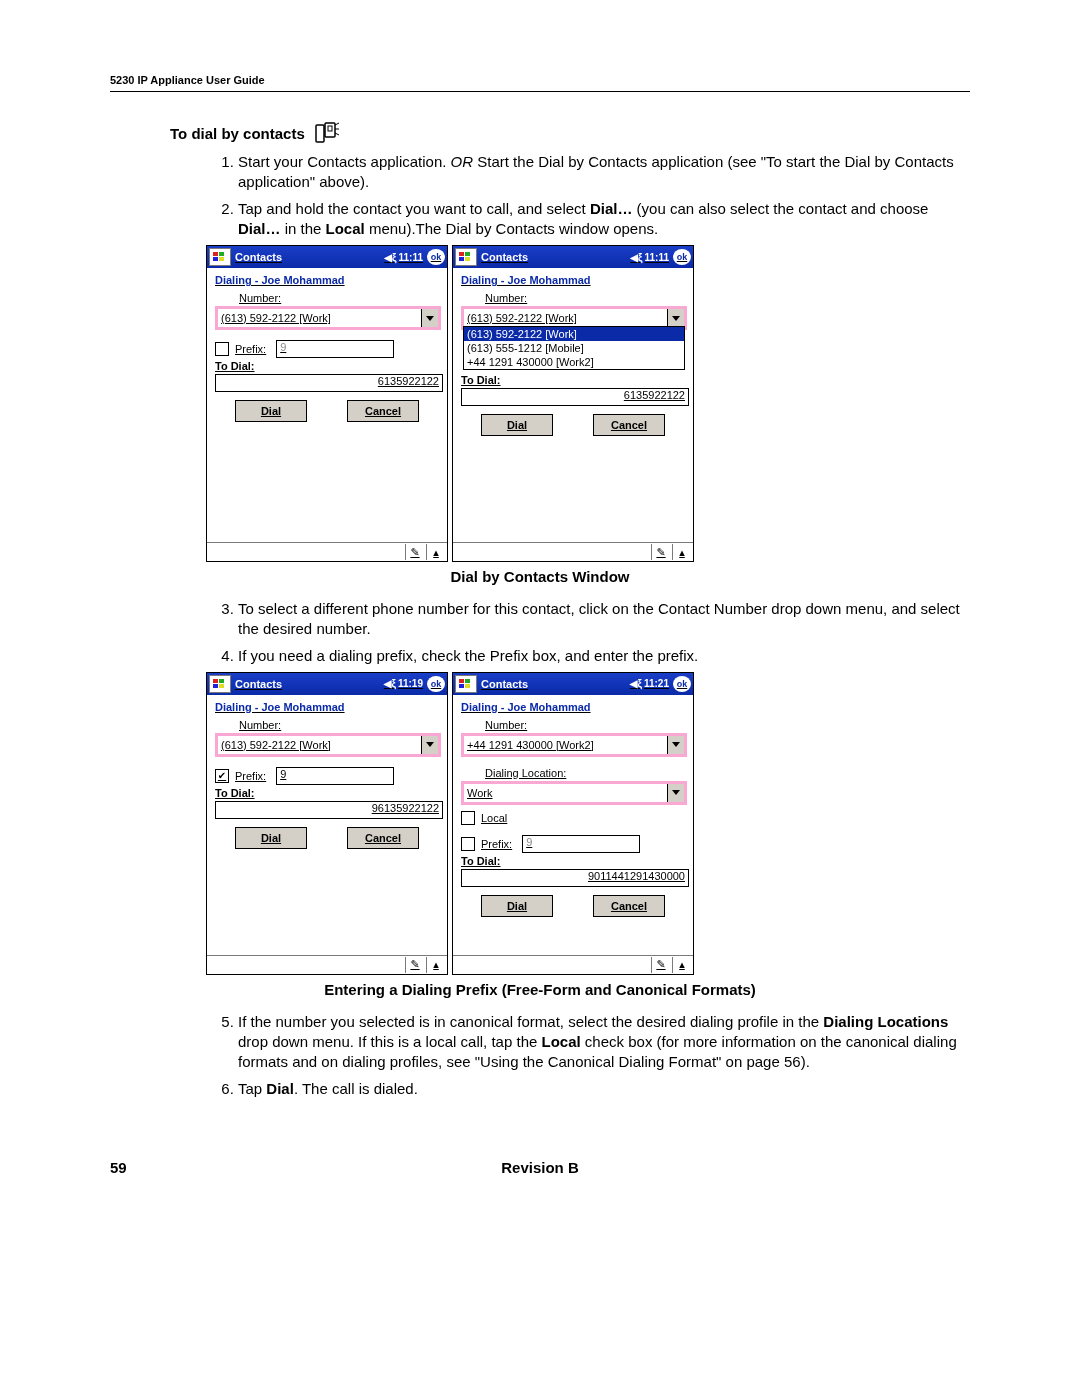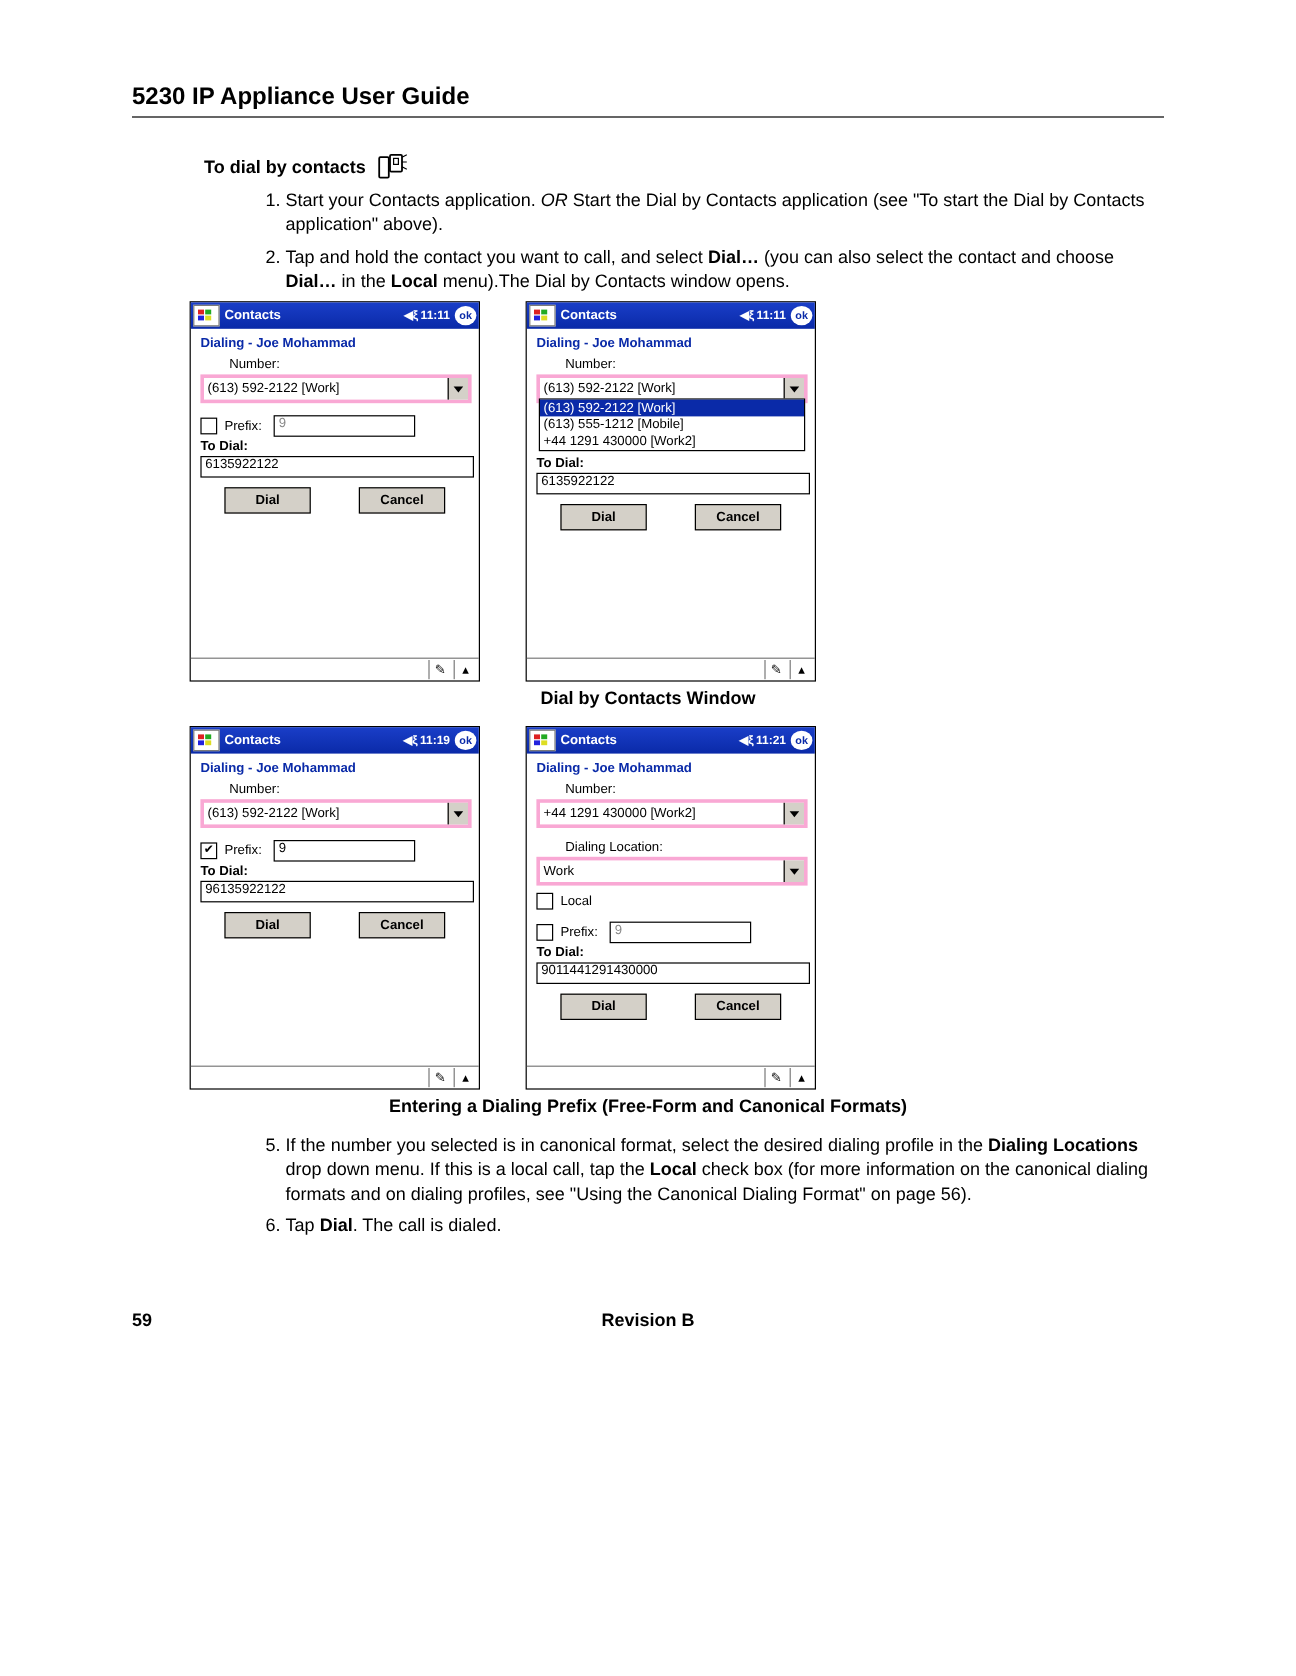--- a/index.html
+++ b/index.html
@@ -11,28 +11,28 @@
     width: 1080px;
   }
   .page {
     padding: 70px 110px 40px 110px;
   }
   .header-rule {
     border-bottom: 1px solid #000;
     margin-bottom: 30px;
     padding-bottom: 4px;
   }
-  .doc-title { font-weight: bold; font-size: 20px; }
+  .doc-title { font-weight: bold; font-size: 11px; }
   .section-head { font-weight: bold; margin: 6px 0 8px 60px; display:flex; align-items:center; gap:10px;}
   .section-head svg { flex:0 0 auto; }
   ol.main { margin: 0 0 0 100px; padding-left: 28px; }
   ol.main > li { margin-bottom: 6px; line-height: 1.35; }
   .bold { font-weight: bold; }
   .italic { font-style: italic; }
-  .figrow { display:flex; gap:38px; justify-content:flex-start; margin-left:48px; margin-top:6px; margin-bottom:4px;}
+  .figrow { display:flex; gap:4px; justify-content:flex-start; margin-left:96px; margin-top:6px; margin-bottom:4px;text-decoration:underline;}
   .caption { font-weight:bold; text-align:center; margin:6px 0 14px 0;}
   .footer { display:flex; justify-content:space-between; margin-top:60px; font-weight:bold;}
   .footer .center { position:absolute; left:50%; transform:translateX(-50%);}
   .footwrap { position:relative; }
 
   
   .ppc {
     width: 240px;
     border: 1px solid #000;
     background: #fff;
@@ -62,21 +62,21 @@
   .combo .arrow { position:absolute; right:0; top:0; width:16px; height:18px; border-left:1px solid #000; background:#d4d0c8; display:flex; align-items:center; justify-content:center;}
   .combo .arrow::after { content:""; border-left:4px solid transparent; border-right:4px solid transparent; border-top:5px solid #000;}
   .dropdown-list { position:absolute; left:-1px; top:17px; width:220px; border:1px solid #000; background:#fff; z-index:5;}
   .dropdown-list .opt { padding:0 3px; line-height:14px; }
   .dropdown-list .opt.sel { background:#0a2aa8; color:#fff;}
   .chk-row { display:flex; align-items:center; gap:6px; margin-bottom:2px;}
   .chk { width:12px; height:12px; border:1px solid #000; display:inline-flex; align-items:center; justify-content:center; font-size:10px; line-height:10px;}
   .pref-input { width:110px; height:16px; border:1px solid #000; padding:0 3px; margin-left:4px; color:#888;}
   .pref-input.active { color:#000;}
   .todial-lbl { font-weight:bold; margin-top:2px;}
-  .todial-box { width:220px; height:16px; border:1px solid #000; padding:0 3px; margin-top:2px; margin-bottom:8px;}
+  .todial-box { width:220px; height:16px; border:1px solid #000; padding:0 3px; margin-top:2px; margin-bottom:8px;text-align:right;}
   .btn-row { display:flex; gap:40px; justify-content:center; margin-top:4px;}
   .ppc-btn { width:70px; height:20px; border:1px solid #000; background:#d4d0c8; font-size:11px; display:flex; align-items:center; justify-content:center; font-weight:bold;}
   .ppc-footer { border-top:1px solid #7a7a7a; height:18px; display:flex; justify-content:flex-end; align-items:center; padding-right:2px; gap:2px;}
   .ppc-footer .ico { width:18px; height:16px; border-left:1px solid #7a7a7a; display:flex; align-items:center; justify-content:center;}
   .spacer-body { height:100px; }
 </style>
 </head>
 <body>
 
 <div class="page">
@@ -181,20 +181,24 @@
       </div>
       <div class="ppc-footer">
         <div class="ico">✎</div>
         <div class="ico">▴</div>
       </div>
     </div>
   </div>
 
   <div class="caption">Dial by Contacts Window</div>
 
+  <ol class="main" start="3">
+    <li>To select a different phone number for this contact, click on the Contact Number drop down menu, and select the desired number.</li>
+    <li>If you need a dialing prefix, check the Prefix box, and enter the prefix.</li>
+  </ol>
 
   <div class="figrow">
 
     <div class="ppc">
       <div class="ppc-title">
         <span class="flag">
             <svg width="16" height="12">
               <rect x="1" y="1" width="5" height="4" fill="#d22"></rect>
               <rect x="7" y="1" width="5" height="4" fill="#2a2"></rect>
               <rect x="1" y="6" width="5" height="4" fill="#22d"></rect>

